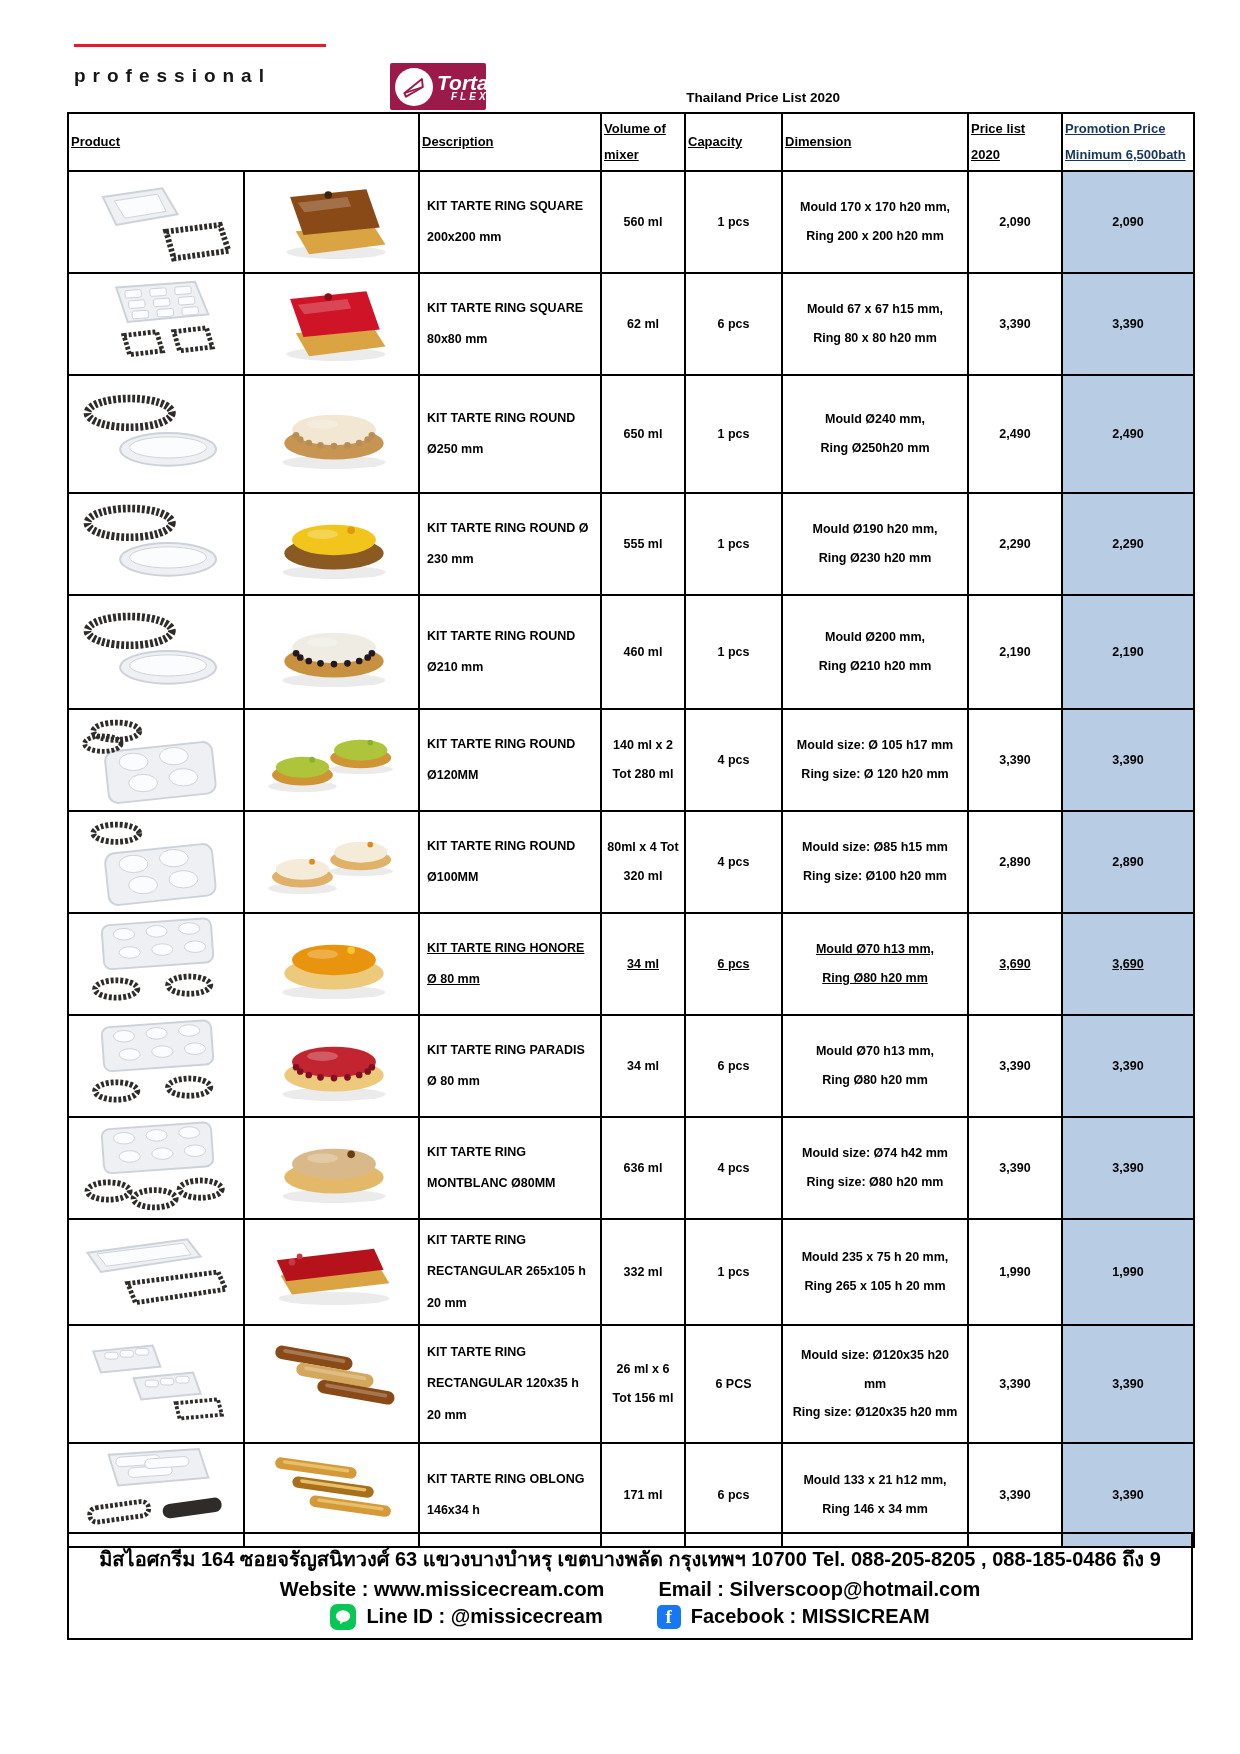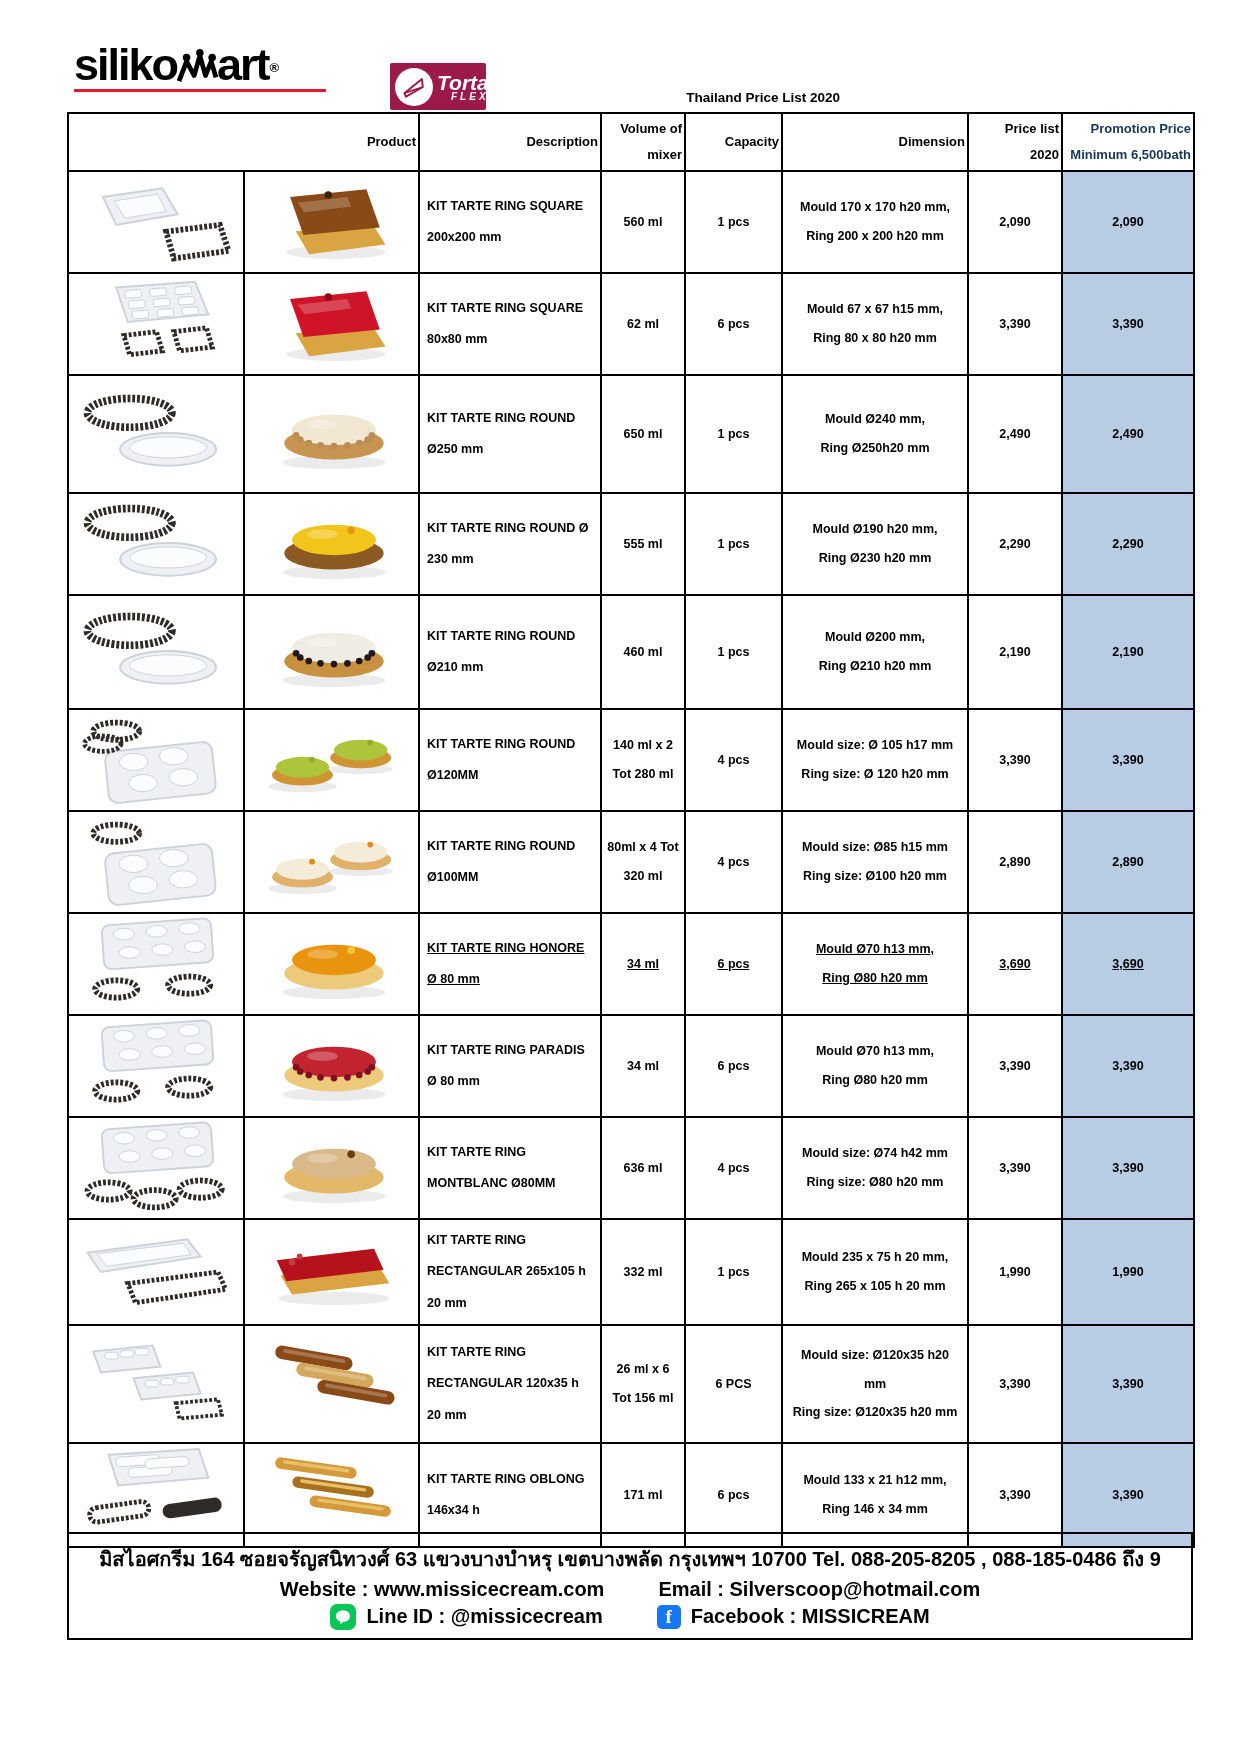--- a/index.html
+++ b/index.html
@@ -19,21 +19,21 @@
   .tf-text{margin-left:4px;line-height:1;}
   .tf-t1{font-size:21px;font-weight:bold;font-style:italic;}
   .tf-t1 sup{font-size:8px;}
   .tf-t2{font-size:10px;font-weight:bold;letter-spacing:3px;font-style:italic;margin-top:-1px;margin-left:14px;}
 
   .doc-title{position:absolute;left:560px;top:90px;width:280px;text-align:right;font-size:13.5px;font-weight:bold;}
 
   
   table.price{position:absolute;left:67px;top:112px;width:1126px;border-collapse:collapse;table-layout:fixed;}
   table.price th,table.price td{border:2px solid #000;box-sizing:border-box;overflow:hidden;}
-  table.price th{font-size:13px;font-weight:bold;text-align:right;line-height:2.0;padding:2px;background:#fff;}
+  table.price th{font-size:13px;font-weight:bold;text-align:left;line-height:2.0;padding:2px;background:#fff;text-decoration:underline;}
   th.promo-h{background:#b8cce4;color:#17365d;line-height:1.9;}
   td.cell{font-size:12.5px;font-weight:bold;text-align:center;vertical-align:middle;padding:2px 4px;line-height:2.3;background:#fff;}
   td.desc{text-align:left;padding-left:7px;line-height:2.5;}
   td.promo{background:#b8cce4;}
   td.img-cell{padding:2px;}
   .pv{width:96%;height:auto;display:block;margin:0 auto;}
 
   
   .footer{position:absolute;left:67px;top:1532px;width:1126px;height:108px;border:2px solid #000;box-sizing:border-box;display:flex;flex-direction:column;justify-content:center;align-items:center;gap:3px;}
   .f-line{font-size:20px;font-weight:bold;display:flex;align-items:center;gap:10px;white-space:nowrap;}
@@ -41,31 +41,20 @@
   .li-icon{width:26px;height:26px;border-radius:7px;background:#06c755;display:inline-flex;align-items:center;justify-content:center;}
   .li-icon svg{width:18px;height:18px;}
   .fb-icon{width:24px;height:24px;border-radius:5px;background:#1877f2;color:#fff;display:inline-flex;align-items:center;justify-content:center;font-size:19px;font-weight:bold;font-family:"Liberation Serif",serif;}
 </style>
 </head>
 <body>
 
 <div class="page">
 
   <div class="logo-sm">
-    <div class="logo-word">
-      <span>siliko</span>
-      <svg class="crown" viewBox="0 0 44 38">
-        <path d="M3,34 L11,13 L19,28 L25,7 L31,28 L37,13 L42,30" fill="none" stroke="#000" stroke-width="5" stroke-linejoin="round"></path>
-        <circle cx="11" cy="9" r="4" fill="#000"></circle>
-          <circle cx="25" cy="4" r="4" fill="#000"></circle>
-          <circle cx="38" cy="9" r="4" fill="#000"></circle>
-      </svg>
-      <span>art</span>
-      <sup>®</sup>
-    </div>
     <div class="logo-rule"></div>
     <div class="logo-sub">professional</div>
   </div>
 
   <div class="logo-tf">
     <div class="tf-circle">
       <svg viewBox="0 0 34 34" width="30" height="30">
         <polygon points="6,24 26,8 27,17 8,28" fill="#fff" stroke="#9c1a4a" stroke-width="2.2" stroke-linejoin="round"></polygon>
         <path d="M6,24 L27,17" stroke="#9c1a4a" stroke-width="2" fill="none"></path>
       </svg>

